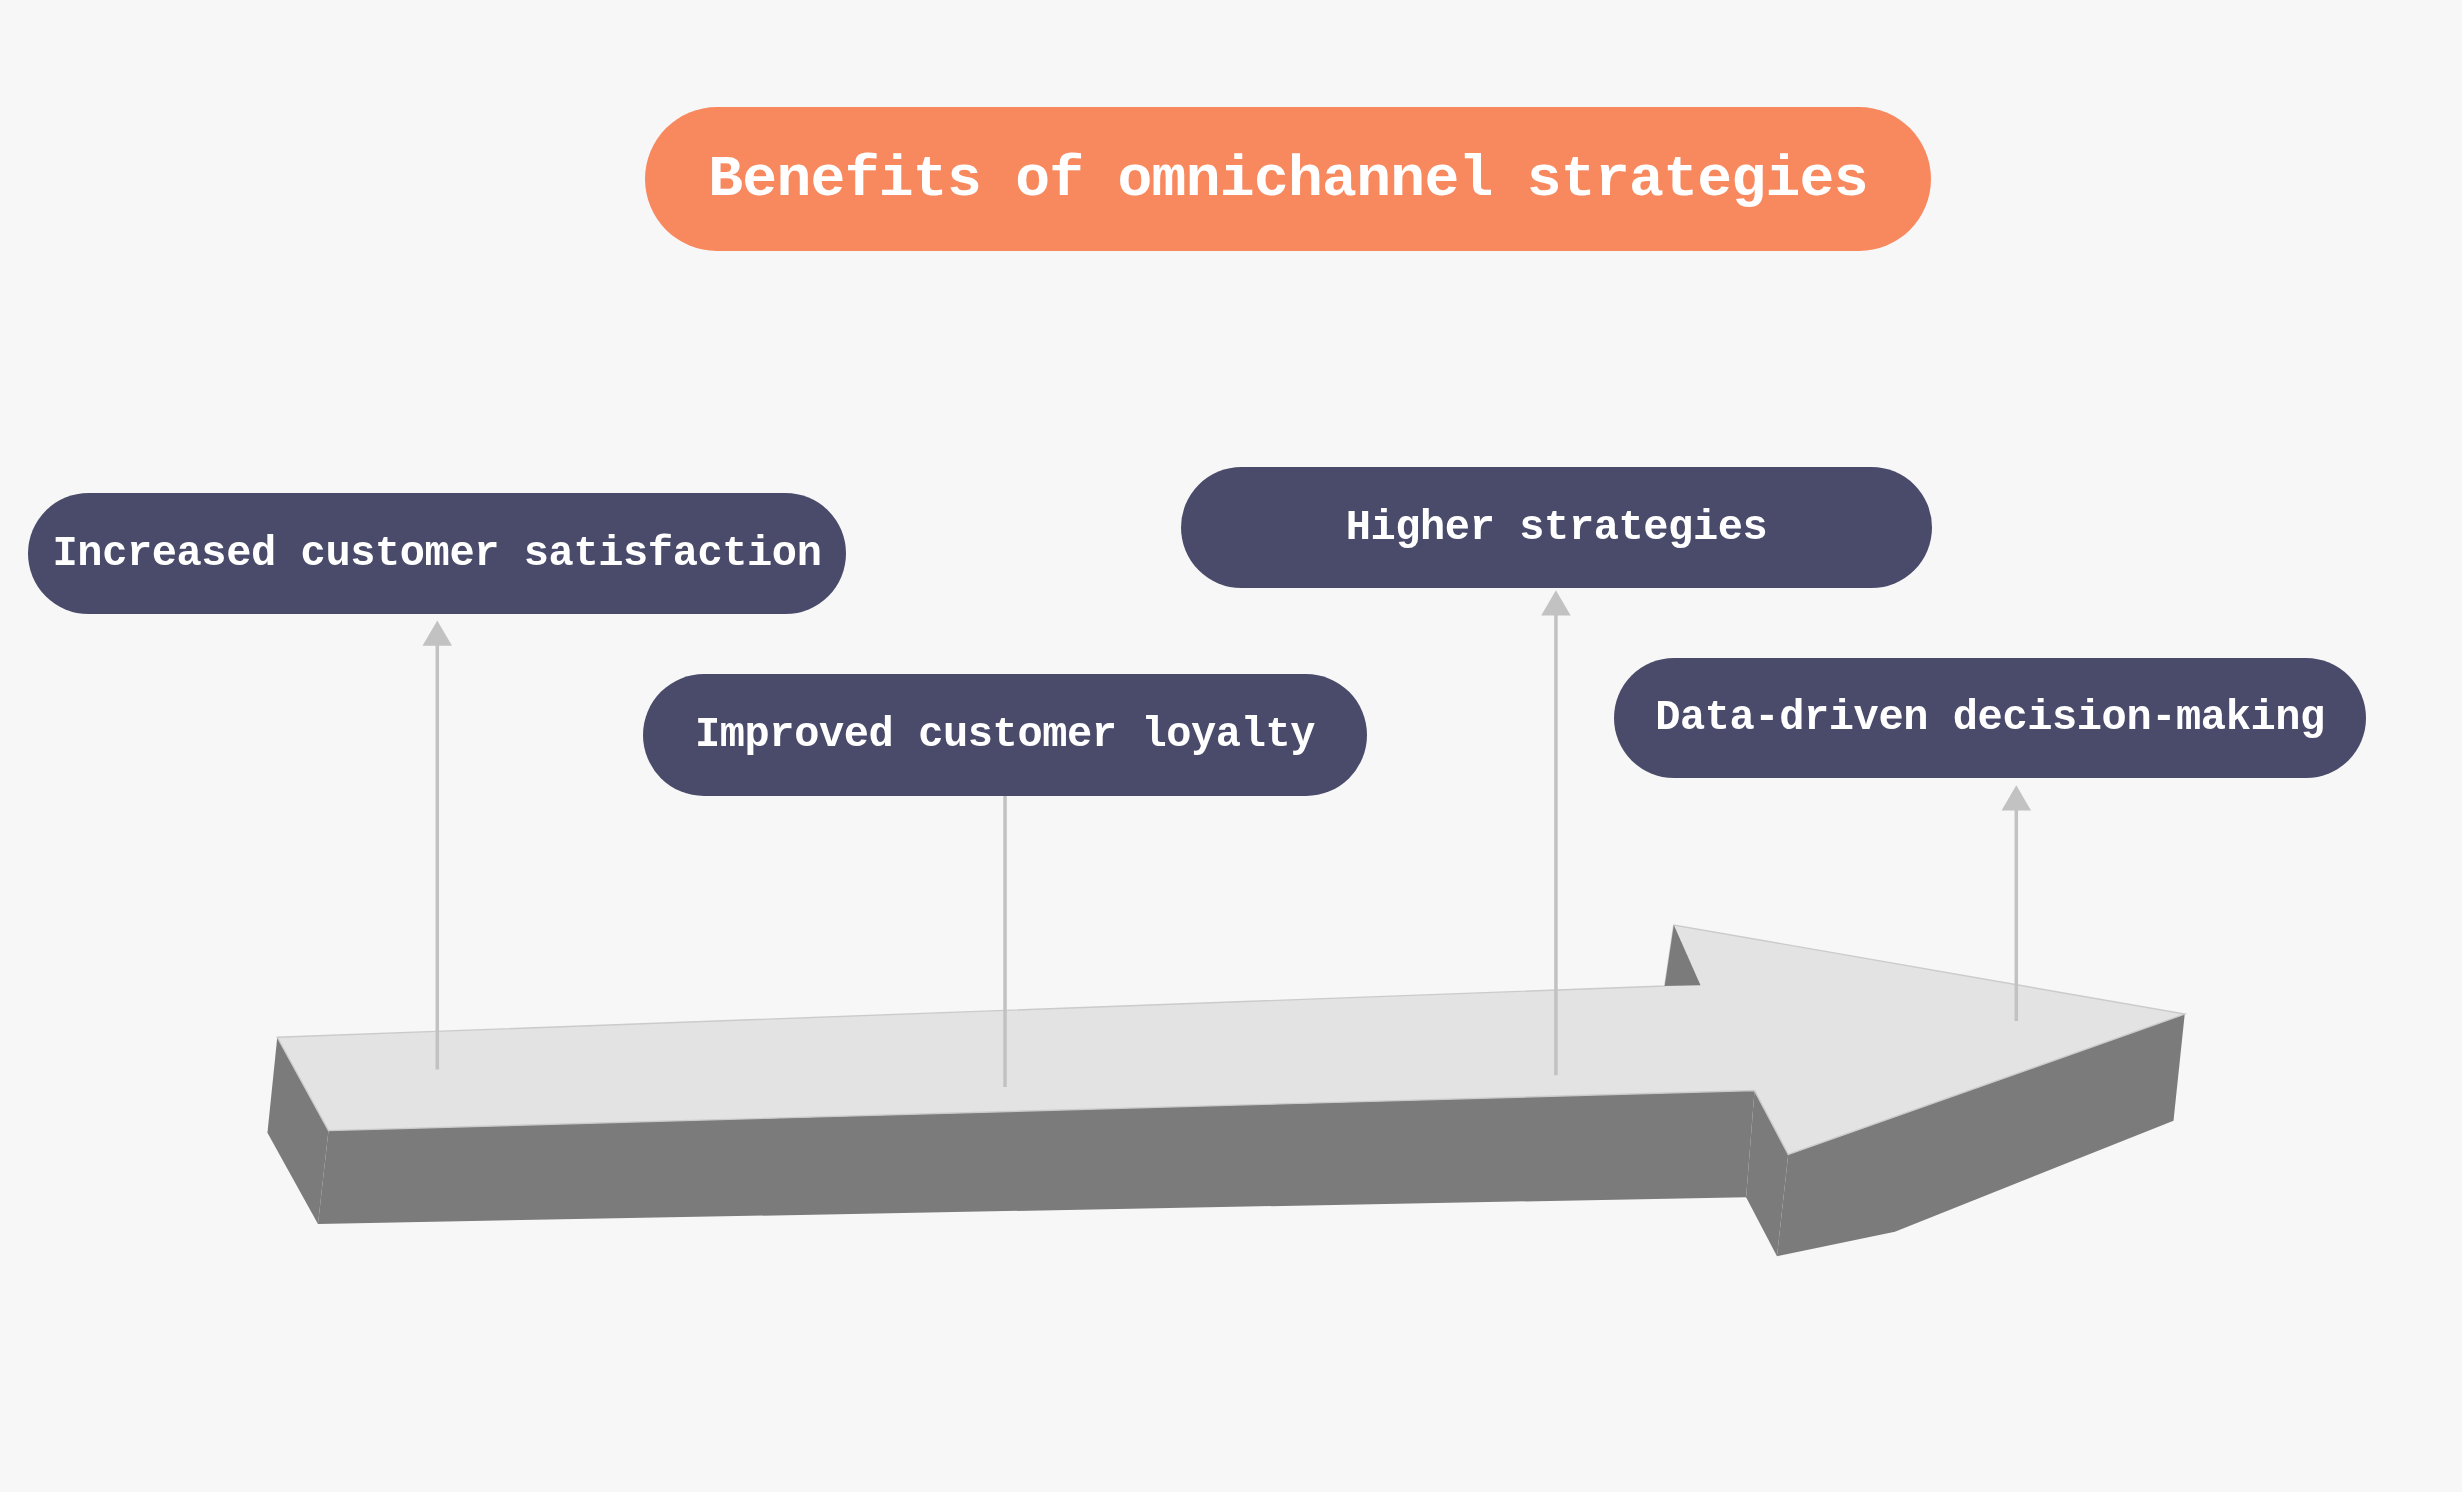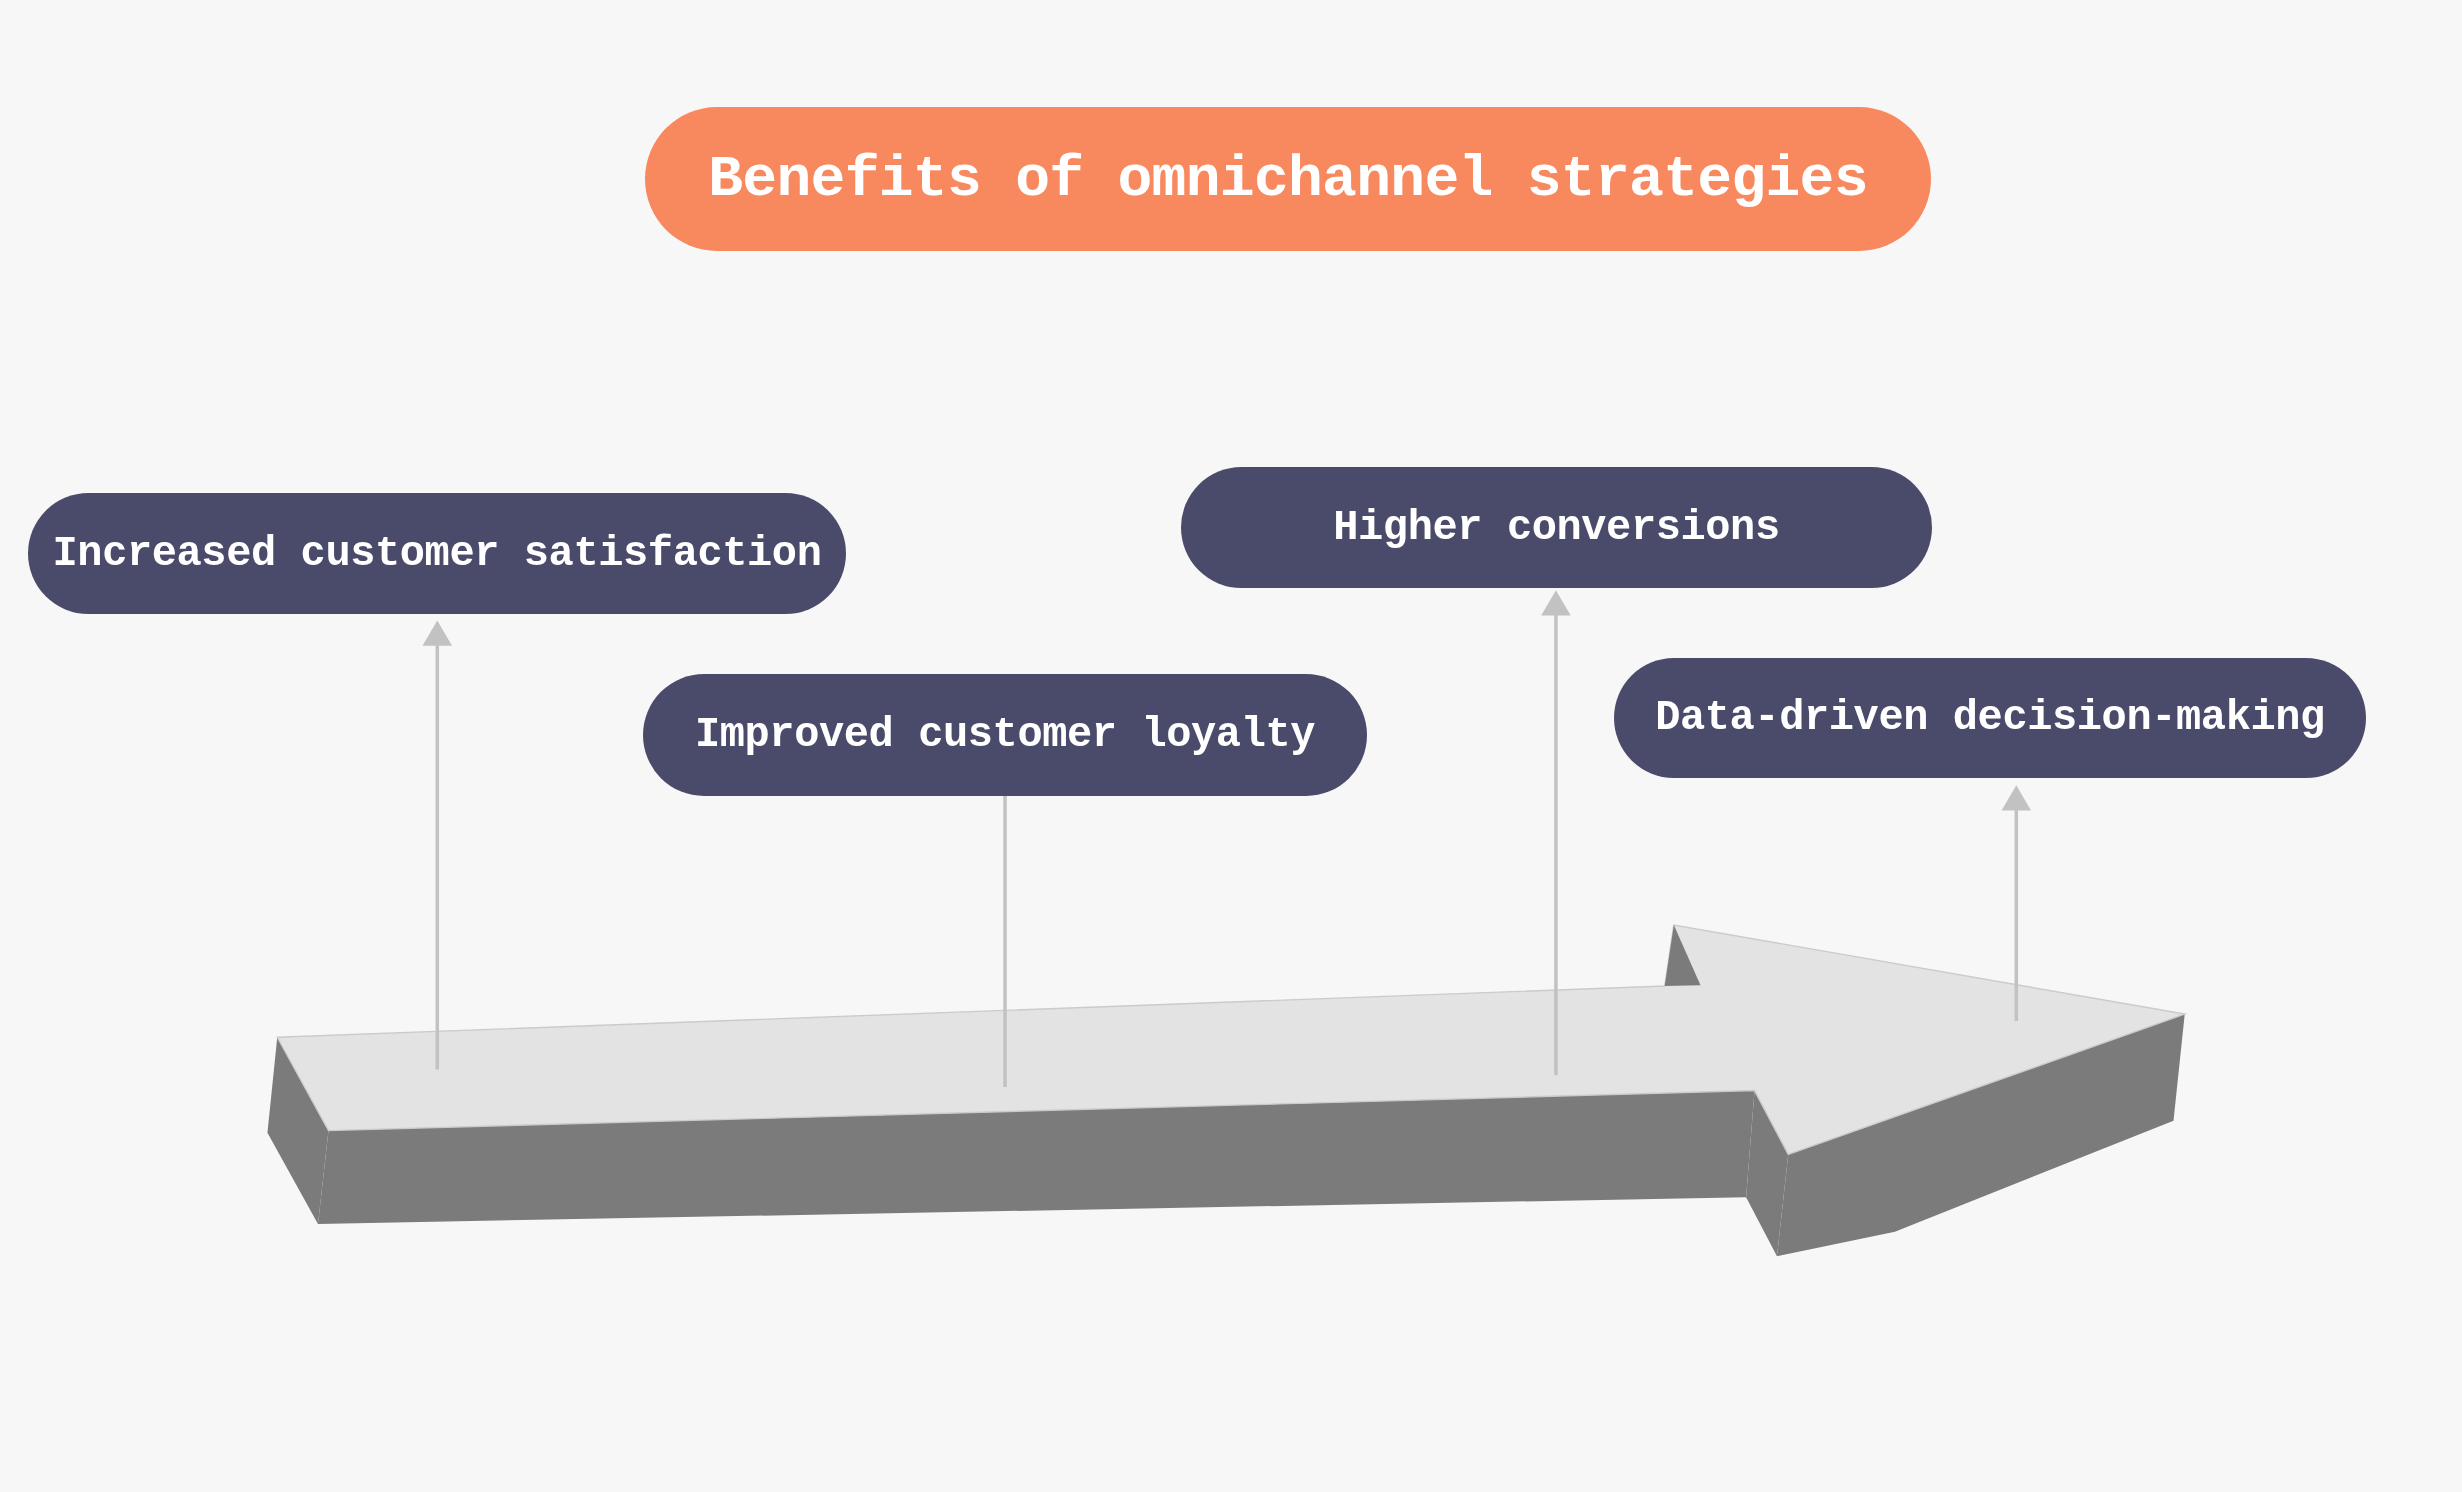--- a/index.html
+++ b/index.html
@@ -92,20 +92,20 @@
     <span>Benefits of omnichannel strategies</span>
   </div>
 
   <div class="pill benefit benefit-1">
     <span>Increased customer satisfaction</span>
   </div>
   <div class="pill benefit benefit-2">
     <span>Improved customer loyalty</span>
   </div>
   <div class="pill benefit benefit-3">
-    <span>Higher conversions</span>
+    <span>Higher strategies</span>
   </div>
   <div class="pill benefit benefit-4">
     <span>Data-driven decision-making</span>
   </div>
 
 </div>
 
 
 </body></html>

